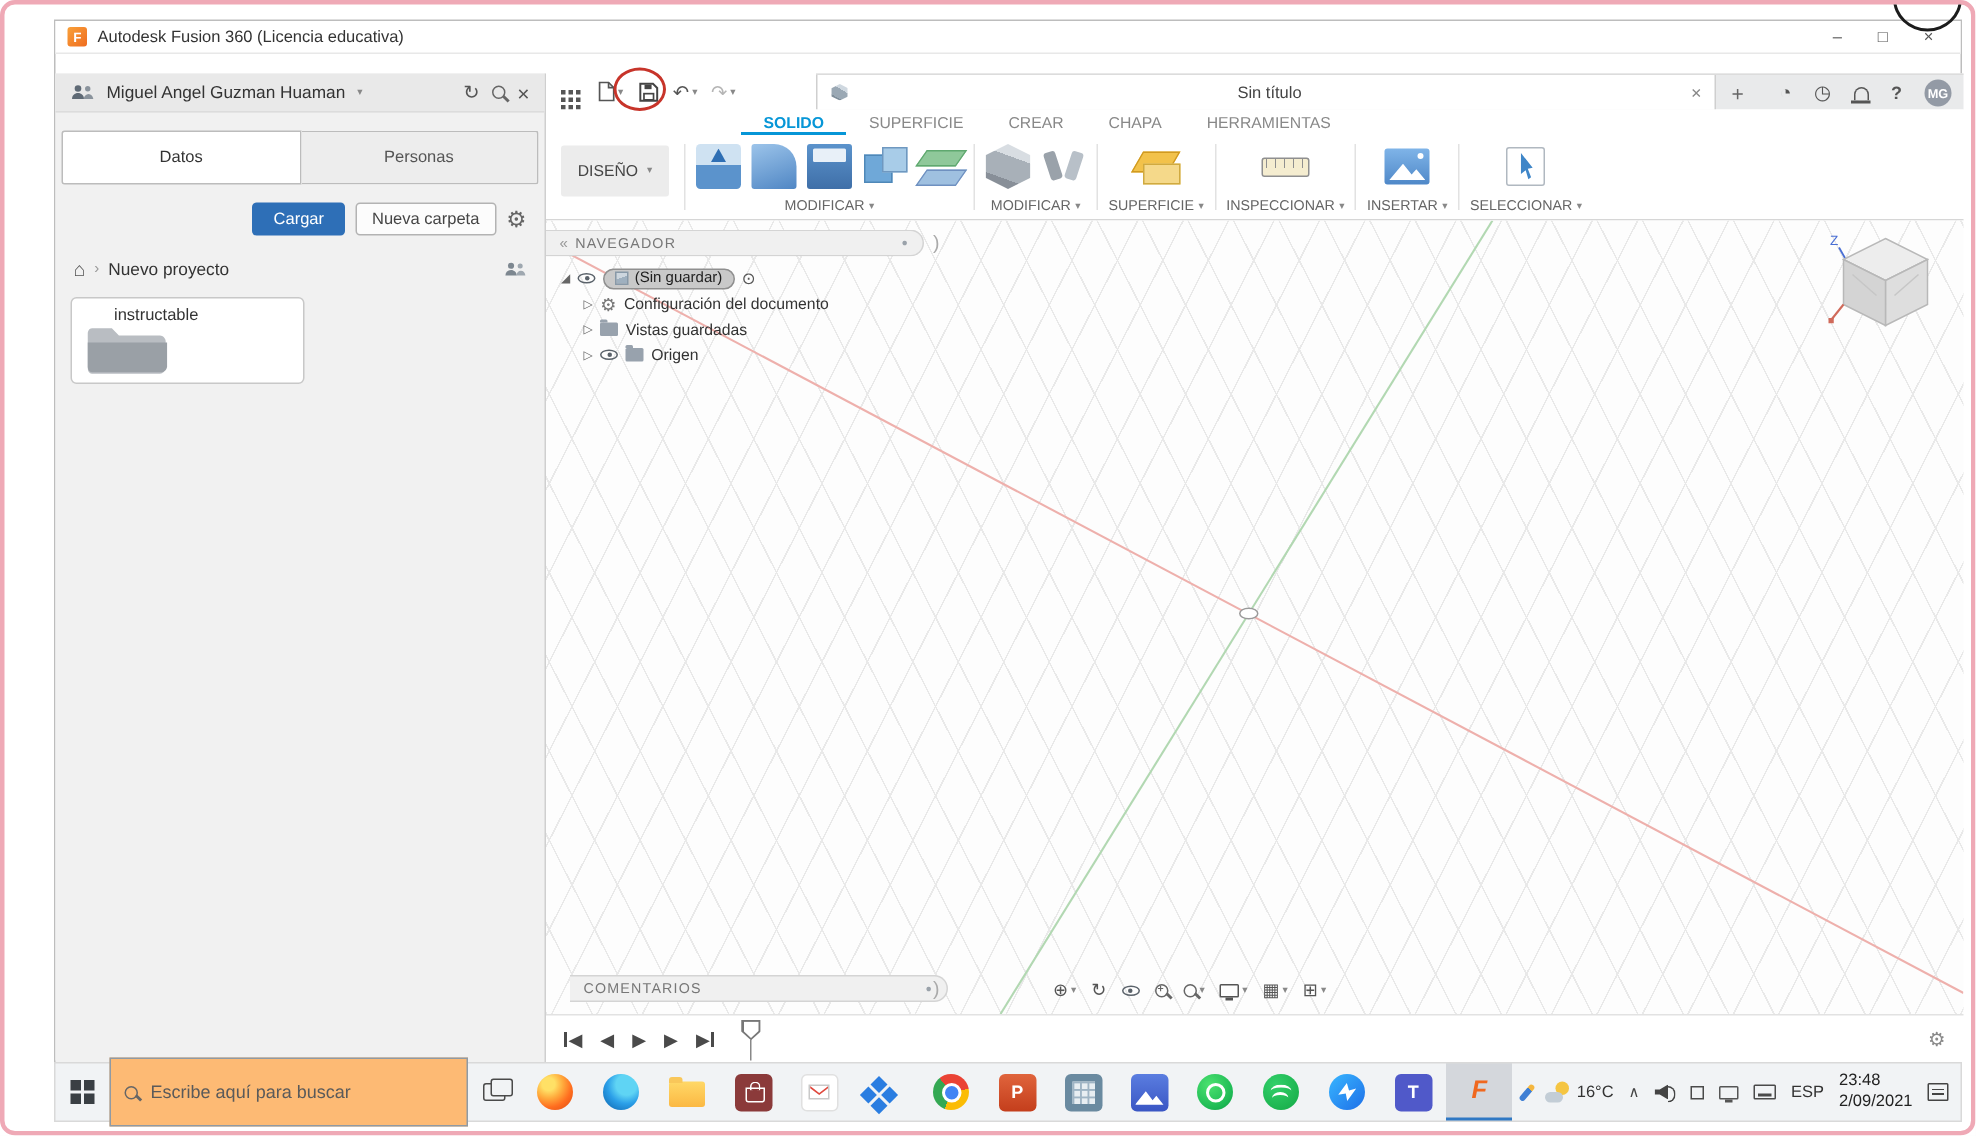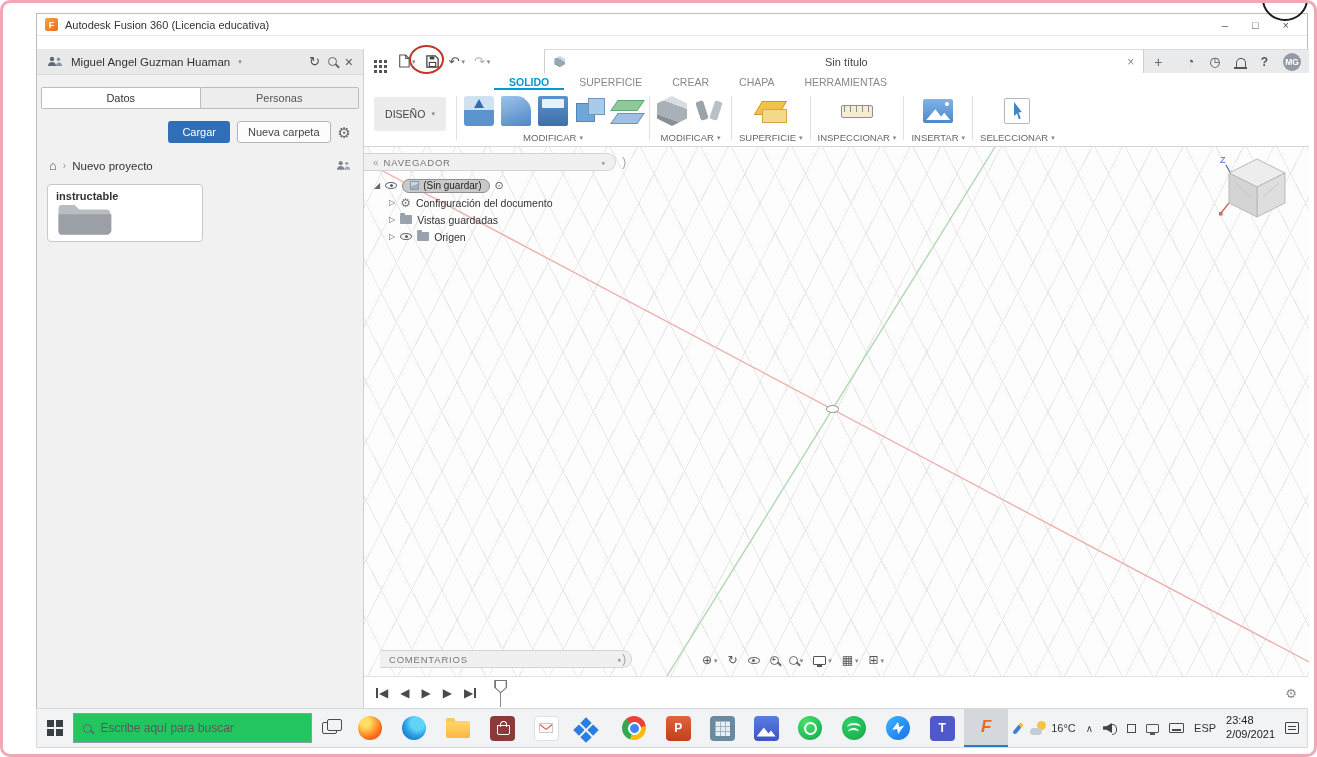--- a/index.html
+++ b/index.html
@@ -13,33 +13,33 @@
 .win-ctrl{margin-left:auto;display:flex;gap:24px;color:#555;font-size:11px;padding-right:10px}
 .win-ctrl span{cursor:default}
 
 
 .dp{position:absolute;left:0;top:35px;width:327px;height:660px;background:#f1f1f1;border-right:1px solid #cfcfcf}
 .dp-head{height:26px;display:flex;align-items:center;gap:8px;padding:0 10px;background:#e9e9e9;border-bottom:1px solid #dcdcdc;font-size:11.5px;color:#333}
 .dp-head .name{max-width:176px;white-space:nowrap;overflow:hidden;text-overflow:ellipsis}
 .dp-head .sp{flex:1}
 .mag{width:9px;height:9px;border:1.5px solid #666;border-radius:50%;position:relative;flex:none}
 .mag::after{content:"";position:absolute;width:5px;height:1.5px;background:#666;transform:rotate(45deg);right:-4px;bottom:-1px}
-.dp-tabs{display:flex;margin:12px 4px 0;height:22px}
+.dp-tabs{display:flex;margin:12px 4px 0;height:36px}
 .dp-tab{flex:1;display:flex;align-items:center;justify-content:center;font-size:11px;color:#555;border:1px solid #bcbcbc;background:#ededed}
 .dp-tab.first{border-radius:2px 0 0 2px}
 .dp-tab.last{border-left:none;border-radius:0 2px 2px 0}
 .dp-tab.active{background:#fff;color:#333}
 .dp-actions{display:flex;justify-content:flex-end;align-items:center;gap:7px;margin:12px 12px 0}
 .btn-primary{height:22px;padding:0 14px;background:#2e6fb7;color:#fff;font-size:11px;border-radius:3px;display:flex;align-items:center}
 .btn-secondary{height:22px;padding:0 10px;background:#fcfcfc;color:#444;font-size:11px;border:1px solid #b3b3b3;border-radius:3px;display:flex;align-items:center}
 .gear{color:#666;font-size:15px;line-height:1}
 .dp-crumb{display:flex;align-items:center;gap:6px;margin:16px 12px 0;font-size:11.5px;color:#333}
 .dp-crumb .sp{flex:1}
 .dp-card{margin:12px 0 0 10px;width:156px;height:58px;background:#fff;border:1px solid #c8c8c8;border-radius:4px;padding:5px 8px;position:relative}
-.dp-card-title{font-size:11px;font-weight:bold;color:#333;margin-left:0}
+.dp-card-title{font-size:11px;font-weight:normal;color:#333;margin-left:20px}
 .dp-card svg{position:absolute;left:7px;bottom:4px}
 
 
 .main{position:absolute;left:327px;top:35px;width:945px;height:660px;background:#fff}
 .toprow{position:absolute;left:0;top:0;width:100%;height:24px;display:flex;align-items:center}
 .qat{display:flex;align-items:center;gap:9px;padding:0 8px;height:100%}
 .caret{font-size:7px;color:#888;line-height:1}
 .grid9{width:3px;height:3px;background:#555;box-shadow:5px 0 #555,10px 0 #555,0 5px #555,5px 5px #555,10px 5px #555,0 10px #555,5px 10px #555,10px 10px #555;margin:2px 12px 2px 2px}
 .glyph{font-size:13px;color:#555;line-height:1}
 .glyph.dis{color:#b5b5b5}
@@ -135,21 +135,21 @@
 .tl-marker::before{content:"";position:absolute;left:0;top:0;width:13px;height:14px;background:#777;clip-path:polygon(0 0,100% 0,100% 58%,50% 100%,0 58%)}
 .tl-marker::after{content:"";position:absolute;left:1.5px;top:1.5px;width:10px;height:11px;background:#fff;clip-path:polygon(0 0,100% 0,100% 58%,50% 100%,0 58%)}
 .tl-stem{position:absolute;left:6px;top:13px;width:1px;height:14px;background:#888}
 .tl-gear{margin-left:auto;font-size:13px;color:#8a8a8a}
 
 
 .taskbar{position:absolute;left:33px;top:705px;width:1272px;height:40px;background:#f1f3f5;border:1px solid #d9d9d9;display:flex;align-items:center}
 .tb-btn{width:42px;height:100%;display:flex;align-items:center;justify-content:center}
 .winlogo{display:grid;grid-template-columns:7px 7px;grid-template-rows:7px 7px;gap:1.5px}
 .winlogo span{background:#3a3f44}
-.tb-search{width:272px;height:30px;background:#22c55e;border:1px solid #8f9aa4;display:flex;align-items:center;gap:8px;padding:0 9px;font-size:12px;color:#5a5a5a}
+.tb-search{width:272px;height:46px;background:#fdba74;border:1px solid #8f9aa4;display:flex;align-items:center;gap:8px;padding:0 9px;font-size:12px;color:#5a5a5a}
 .tv-ico{width:15px;height:12px;border:1.4px solid #4a4a4a;border-radius:2px;position:relative}
 .tv-ico::after{content:"";position:absolute;left:4px;top:-4px;width:13px;height:10px;border:1.4px solid #4a4a4a;border-radius:2px;background:#f1f3f5}
 .tb-apps{display:flex;height:100%}
 .app{width:44px;height:100%;display:flex;align-items:center;justify-content:center;position:relative}
 .app.active{background:rgba(110,120,130,.22);border-bottom:2.5px solid #2f78c4}
 .tile{width:25px;height:25px;border-radius:4px;display:flex;align-items:center;justify-content:center;color:#fff;font-weight:bold;font-size:12px}
 .g-firefox{width:24px;height:24px;border-radius:50%;background:radial-gradient(circle at 32% 28%,#ffe066 0 18%,#ffab3d 40%,#ff6d1f 65%,#d9480f)}
 .g-edge{width:24px;height:24px;border-radius:50%;background:radial-gradient(circle at 65% 30%,#5fd4f4 0 30%,#2b9fe8 55%,#0b5ea8)}
 .g-folder{width:24px;height:17px;background:linear-gradient(#ffd867,#fbb843);border-radius:2px;position:relative;margin-top:3px}
 .g-folder::before{content:"";position:absolute;top:-3px;left:0;width:9px;height:4px;background:#f9c75a;border-radius:2px 2px 0 0}

